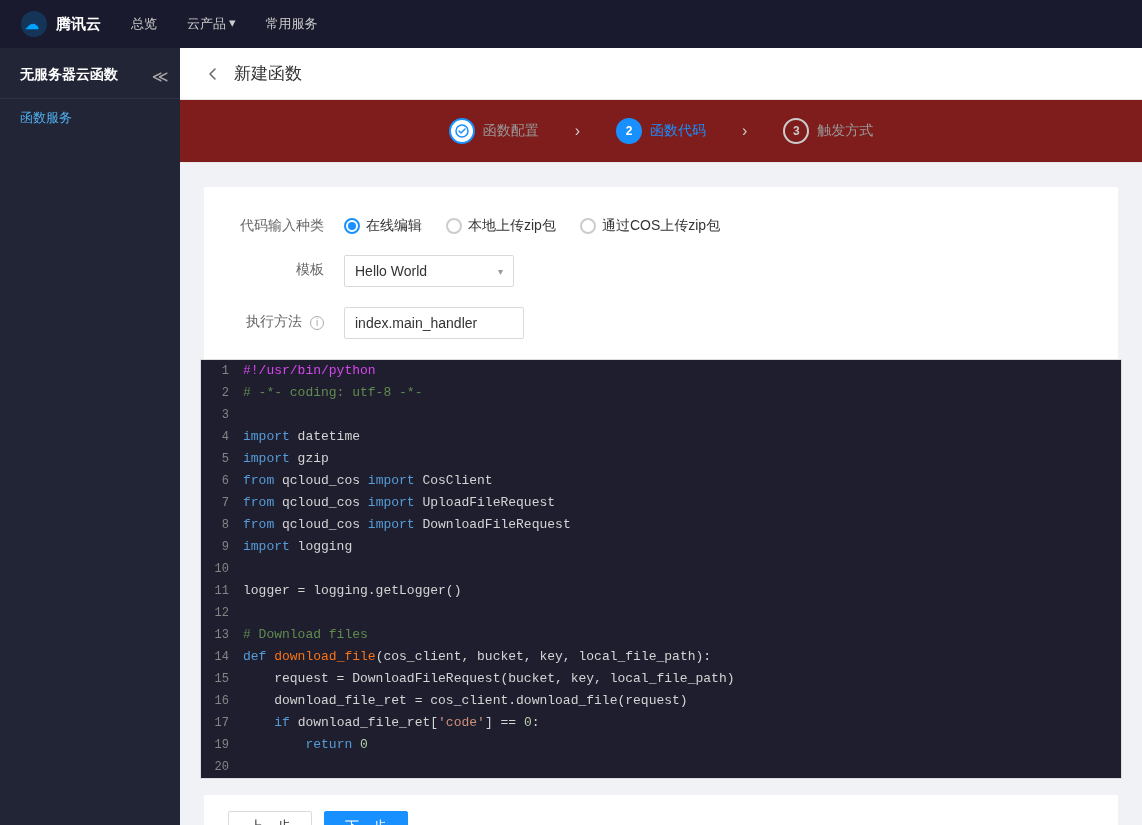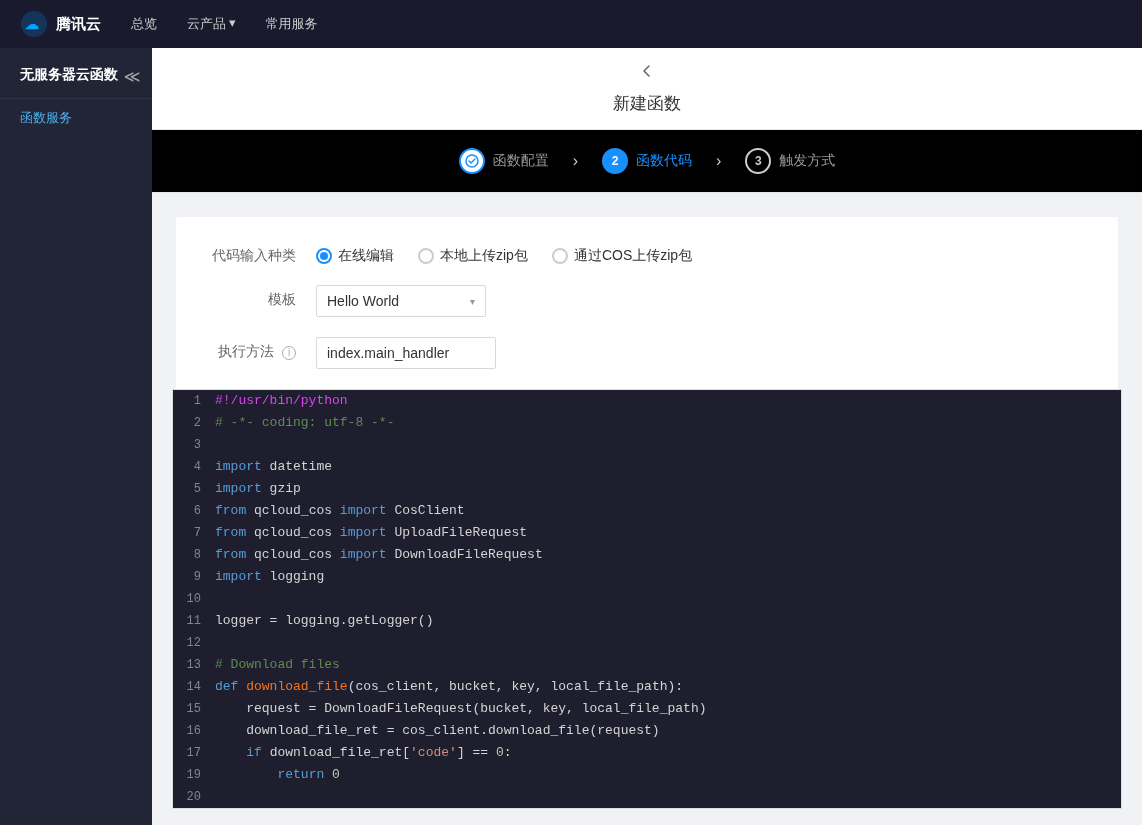--- a/index.html
+++ b/index.html
@@ -35,21 +35,21 @@
     }
 
     
     .layout {
       display: flex;
       height: calc(825px - 48px);
     }
 
     
     .sidebar {
-      width: 152px;
+      width: 180px;
       background: #222536;
       color: white;
       flex-shrink: 0;
       position: relative;
     }
     .sidebar-title {
       padding: 18px 20px 14px;
       font-size: 14px;
       color: #fff;
       font-weight: bold;
@@ -84,42 +84,41 @@
     }
 
     
     .page-header {
       background: white;
       padding: 14px 24px;
       display: flex;
       align-items: center;
       gap: 12px;
       border-bottom: 1px solid #e8e8e8;
-      flex-direction: column;
     }
     .back-btn {
       cursor: pointer;
       color: #666;
       font-size: 18px;
       display: flex;
       align-items: center;
     }
     .page-title {
       font-size: 17px;
       font-weight: 500;
       color: #333;
     }
 
     
     .stepper {
-      background: #000000;
+      background: #7f1d1d;
       padding: 18px 24px;
       display: flex;
       align-items: center;
-      gap: 4px;
+      gap: 16px;
       border-bottom: 1px solid #e8e8e8;
       justify-content: center;
     }
     .step {
       display: flex;
       align-items: center;
       gap: 8px;
       color: #999;
       font-size: 14px;
     }

